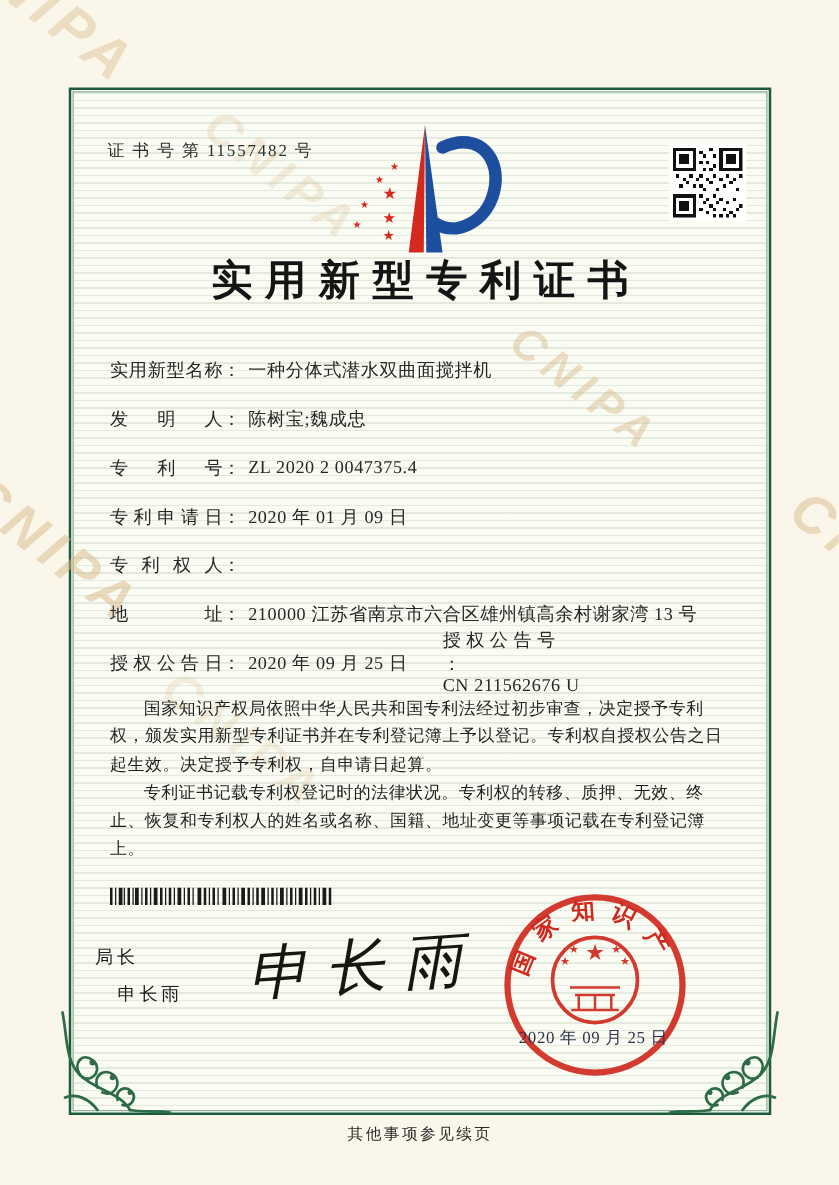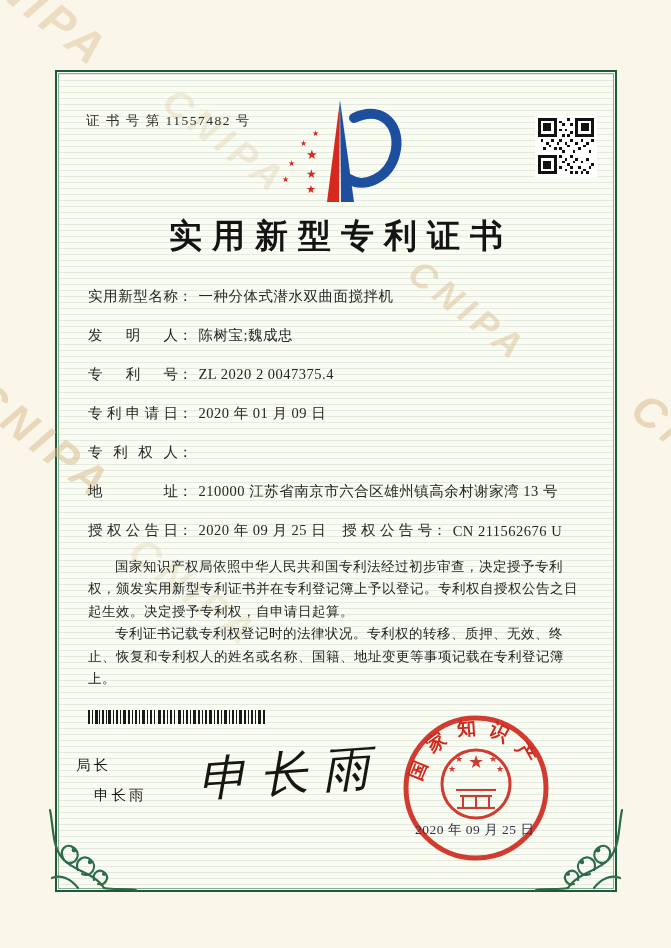--- a/index.html
+++ b/index.html
@@ -58,34 +58,33 @@
   .qr-wrap {
     position: absolute; left: 535px; top: 115px; width: 62px; height: 62px;
     background: #fff; padding: 3px;
   }
 
   .title {
     position: absolute; left: 55px; top: 202px; width: 562px;
     text-align: center; font-size: 33px; font-weight: bold;
     letter-spacing: 10px; color: #141414;
     text-indent: 10px; 
-    margin-top: 12px;
   }
 
   
   .fields { position: absolute; left: 88px; top: 277px; width: 500px; }
   .field-row { height: 39px; display: flex; align-items: center; font-size: 14.5px; color: #262626; }
   .f-label {
     display: inline-block; width: 90px;
     text-align: justify; text-align-last: justify;
     color: #262626;
   }
   .f-colon { margin: 0 6px 0 0; }
   .f-value { letter-spacing: 0.5px; }
-  .grant-no { margin-left: 16px; display: flex; align-items: flex-end; }
+  .grant-no { margin-left: 28px; display: flex; align-items: flex-start; flex-direction: column; }
 
   
   .body-text {
     position: absolute; left: 88px; top: 556px; width: 500px;
     font-size: 13.5px; line-height: 22.4px; color: #1f1f1f;
     letter-spacing: 0.5px;
   }
   .body-text p { text-indent: 2em; }
 
   
@@ -333,14 +332,15 @@
           <path d="M56,78 L96,78"></path>
           <path d="M60,84 L92,84"></path>
           <path d="M63,84 V96 M76,84 V96 M89,84 V96"></path>
           <path d="M57,96 L95,96"></path>
         </g>
       </g>
     </svg>
   </div>
   <div class="seal-date">2020 年 09 月 25 日</div>
 
+  <div class="footer-note">其他事项参见续页</div>
 
 </div>
 
 </body></html>

